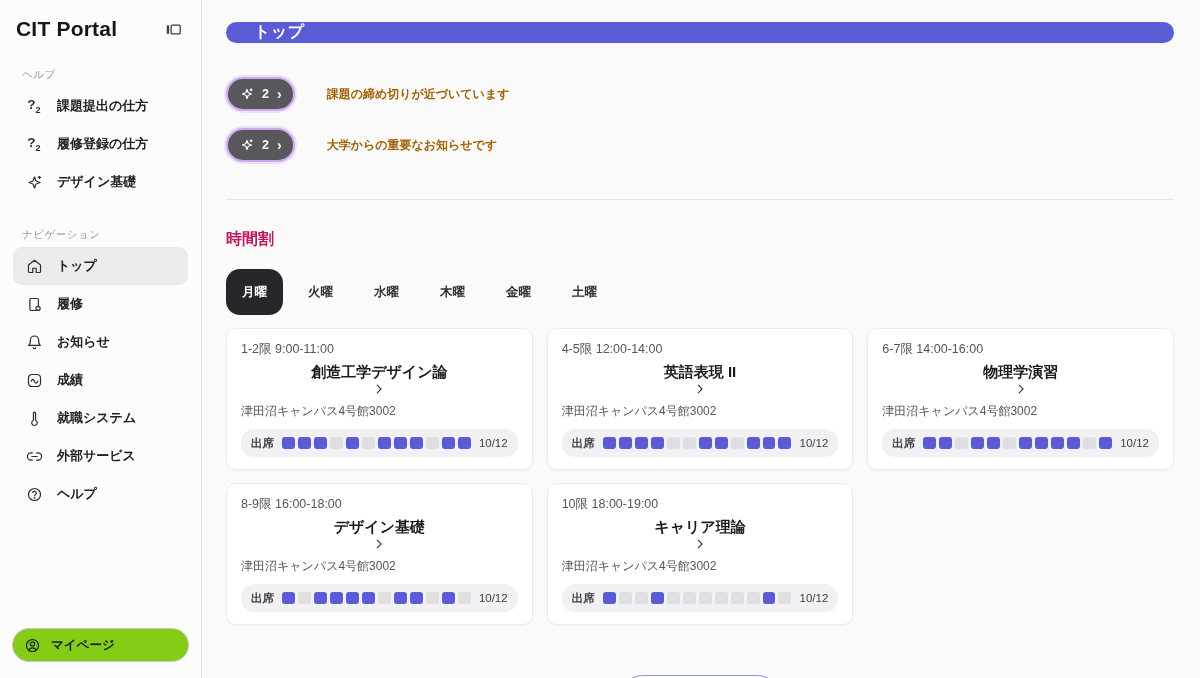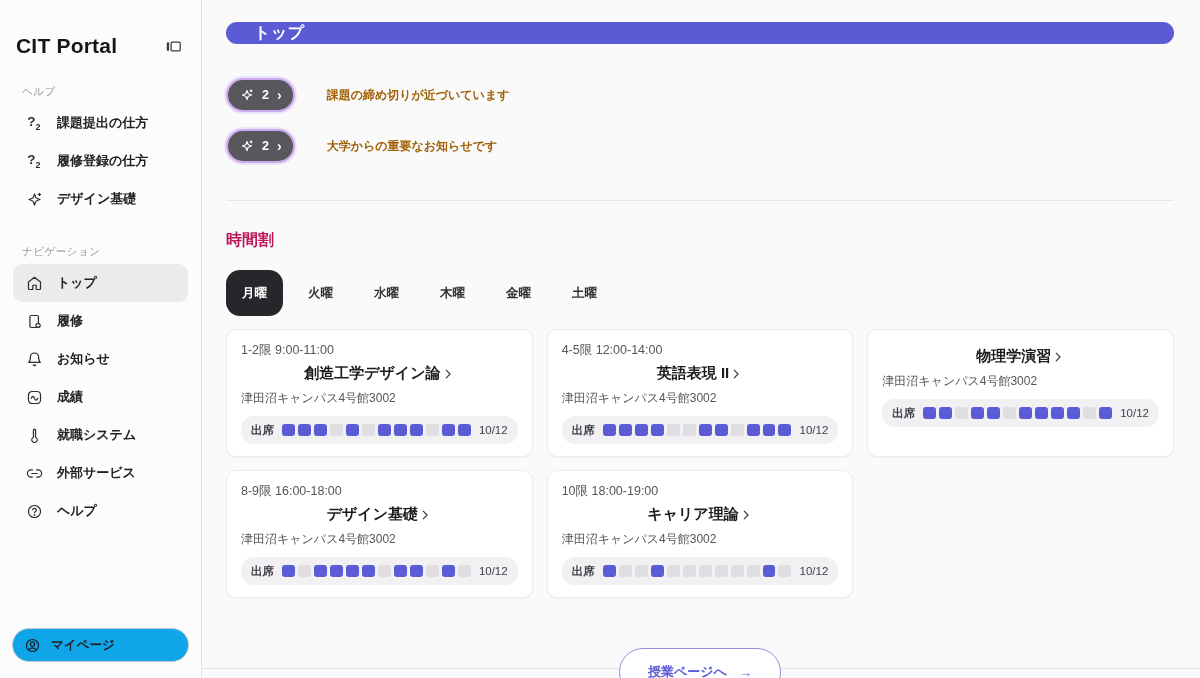--- a/index.html
+++ b/index.html
@@ -6,51 +6,51 @@
   html,body { width:1200px; height:678px; overflow:hidden; }
   body {
     font-family:"Liberation Sans","DejaVu Sans",sans-serif;
     background:#fafafa; color:#1d1d20; display:flex;
   }
   svg { display:block; }
   .ic { width:17px; height:17px; fill:none; stroke:currentColor; stroke-width:1.7; stroke-linecap:round; stroke-linejoin:round; }
 
   
   .sidebar { width:202px; flex:0 0 202px; background:#fcfcfc; border-right:1px solid #e3e3e6; position:relative; padding:0 13px; }
-  .brand-row { display:flex; align-items:center; justify-content:space-between; margin-top:34px; padding:0 3px;gap:11px; }
+  .brand-row { display:flex; align-items:center; justify-content:space-between; margin-top:17px; padding:0 3px;gap:11px; }
   .brand { font-size:21px; font-weight:700; letter-spacing:.2px; color:#161619; }
   .toggle-btn { color:#3d3d42; cursor:pointer; padding:2px; }
   .toggle-btn .ic { width:19px; height:19px; stroke-width:1.6; }
   .section-label { font-size:10.5px; color:#96969b; letter-spacing:.5px; margin:27px 0 5px 9px; }
   .side-list { display:flex; flex-direction:column; }
   .side-item { display:flex; align-items:center; gap:13px; height:38px; padding:0 11px; border-radius:9px; font-size:13px; font-weight:600; color:#222226; cursor:pointer; }
   .side-item.active { background:#ebebed; }
   .side-item .icon { width:20px; display:flex; justify-content:center; color:#2b2b30; }
   .qicon { font-size:13.5px; font-weight:600; color:#2b2b30; }
   .qicon sub { font-size:9px; }
-  .mypage { position:absolute; left:12px; right:12px; bottom:16px; height:34px; background:#0ea5e9; border:1px solid #c9c9cf; border-radius:17px; display:flex; align-items:center; gap:10px; padding:0 11px; font-size:12.5px; font-weight:600; color:#1f1f23; cursor:pointer; }
+  .mypage { position:absolute; left:12px; right:12px; bottom:16px; height:34px; background:#84cc16; border:1px solid #c9c9cf; border-radius:17px; display:flex; align-items:center; gap:10px; padding:0 11px; font-size:12.5px; font-weight:600; color:#1f1f23; cursor:pointer; }
 
   
   .main { flex:1; padding:22px 26px 0 24px; display:flex; flex-direction:column; position:relative; }
   .banner { height:50px; border-radius:12px; background:var(--accent,#5b5bd6); color:#fff; display:flex; align-items:center; padding-left:28px; font-size:16px; font-weight:700; letter-spacing:.5px; }
   .chips { margin-top:34px; display:flex; flex-direction:column; gap:17px; }
   .chip-row { display:flex; align-items:center; gap:16px; }
   .chip { height:34px; padding:0 11px 0 12px; background:#57575c; border:2px solid #cda9f0; box-shadow:0 0 0 2px rgba(205,169,240,.28); border-radius:18px; color:#fff; display:flex; align-items:center; gap:8px; font-size:12.5px; font-weight:600; cursor:pointer; }
   .chip .ic { width:14px; height:14px; stroke-width:2; }
   .chip .chev { font-size:14px; line-height:1; opacity:.95; }
   .chip-label { font-size:12px; font-weight:700; color:#a16207;padding-left:16px; }
   .divider { border:0; border-top:1px solid #e7e7ea; margin-top:37px; }
   .tt-title { margin-top:29px; font-size:16px; font-weight:700; color:#be185d; }
   .tabs { margin-top:19px; display:flex; align-items:center; gap:9px; }
   .tab { height:46px; padding:0 16px; display:flex; align-items:center; font-size:12.5px; font-weight:600; color:#323236; border-radius:14px; cursor:pointer; }
   .tab.active { background:#27272b; color:#fff; }
   .cards { margin-top:13px; display:grid; grid-template-columns:repeat(3,1fr); gap:13px 14px; }
   .card { background:#fff; border:1px solid #ececef; border-radius:10px; padding:12px 14px; box-shadow:0 1px 2px rgba(18,18,22,.04); cursor:pointer; }
   .card .period { font-size:12.5px; color:#55555a; }
-  .card .title-row { display:flex; align-items:center; justify-content:center; margin-top:5px; }
+  .card .title-row { display:flex; align-items:center; justify-content:flex-end; margin-top:5px;flex-direction:column; }
   .card .title { font-size:15px; font-weight:700; color:#1b1b1e; }
   .card .chev { color:#39393e; }
   .card .chev .ic { width:14px; height:14px; stroke-width:2; }
   .card .loc { margin-top:7px; font-size:12px; color:#55555a; }
   .att { margin-top:9px; background:#f1f1f4; border-radius:13px; height:28px; display:flex; align-items:center; gap:8px; padding:0 10px; }
   .att-label { font-size:11.5px; font-weight:600; color:#3e3e44; white-space:nowrap; }
   .segs { display:flex; gap:3px; flex:1; }
   .seg { height:12px; flex:1; border-radius:3px; background:#dedee3; }
   .seg.on { background:var(--accent,#5b5bd6); }
   .att-count { font-size:11.5px; color:#3e3e44; white-space:nowrap; }
@@ -281,20 +281,21 @@
             <span class="seg on"></span>
             <span class="seg"></span>
             <span class="seg on"></span>
             <span class="seg on"></span>
             <span class="seg on"></span>
           </span>
           <span class="att-count">10/12</span>
         </div>
       </div>
       <div class="card">
+        <div class="period">6-7限 14:00-16:00</div>
         <div class="title-row">
           <div class="title">物理学演習</div>
           <span class="chev">
             <svg class="ic" viewBox="0 0 24 24">
               <path d="M9 5.5l6.5 6.5L9 18.5"></path>
             </svg>
           </span>
         </div>
         <div class="loc">津田沼キャンパス4号館3002</div>
         <div class="att">

